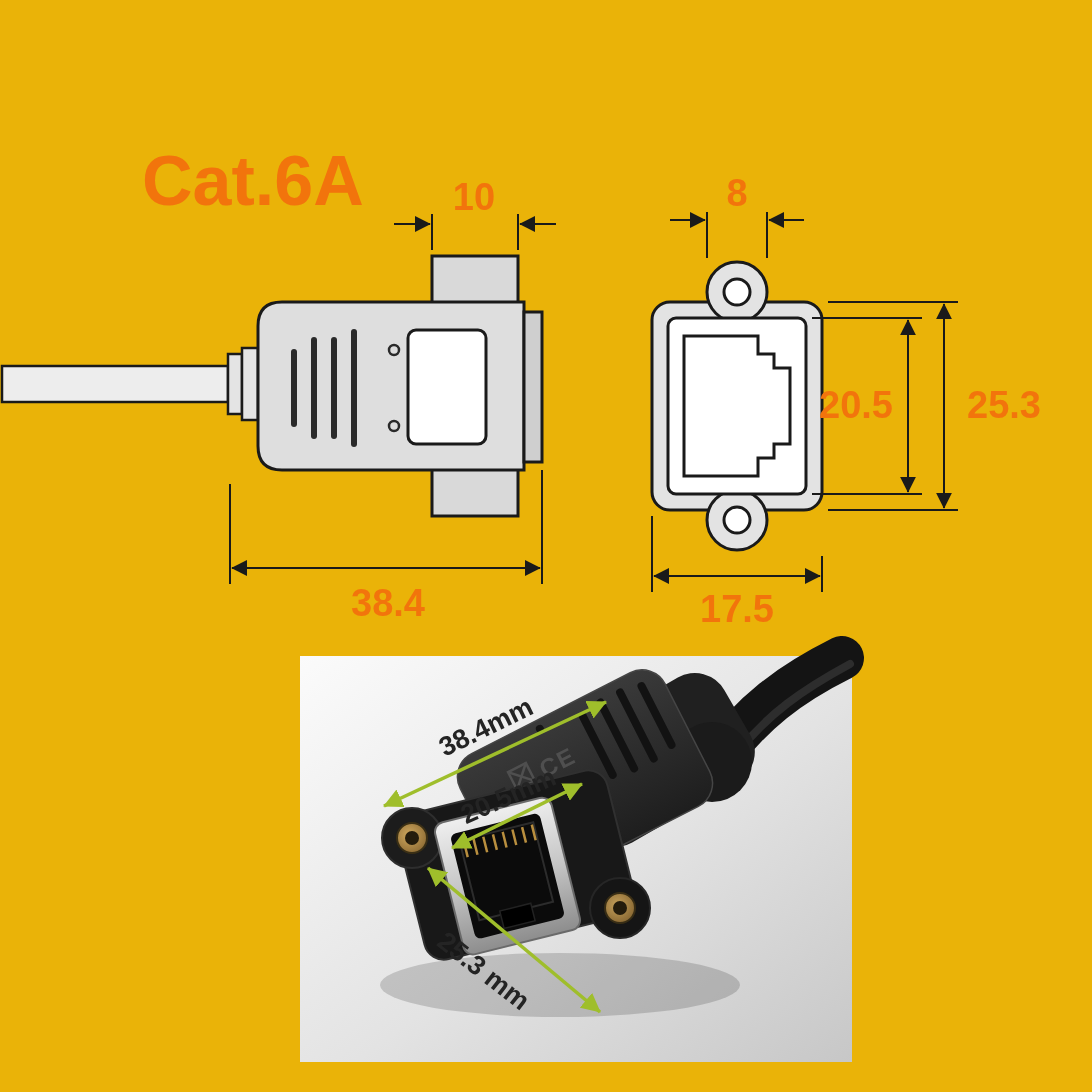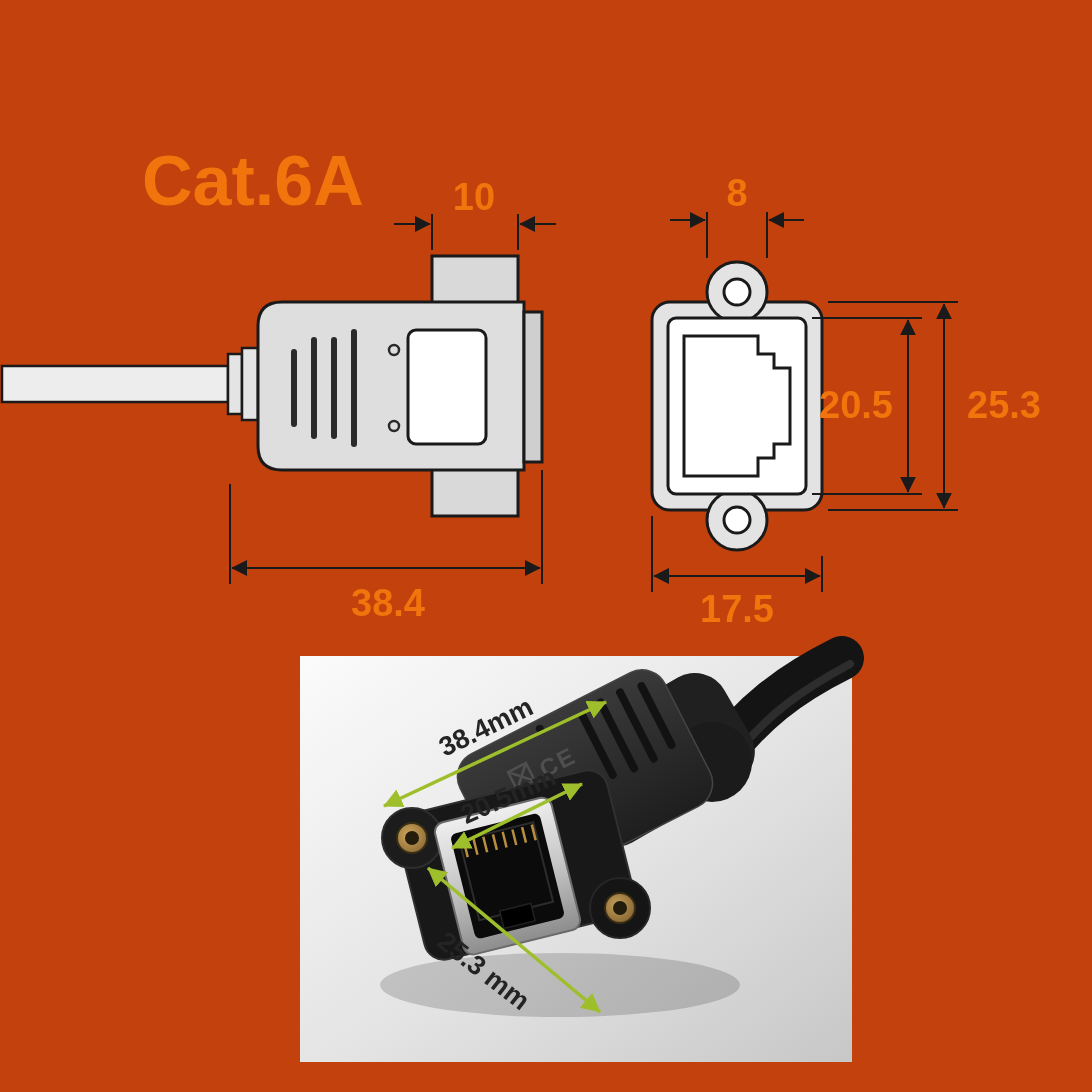--- a/index.html
+++ b/index.html
@@ -1,16 +1,16 @@
 <!DOCTYPE html>
 <html style="--accent: #F2740C; --line: #1A1A1A; --photo-green: #9FBE2B; --photo-text: #242424;"><head>
 <meta charset="utf-8">
 <style>
   html,body{margin:0;padding:0;background:#ffffff;}
-  .canvas{position:relative;width:1092px;height:1092px;background:#c2410c;overflow:hidden;
+  .canvas{position:relative;width:1092px;height:1092px;background:#eab308;overflow:hidden;
           font-family:"Liberation Sans",sans-serif;}
   svg{display:block;}
   .title-text{font-family:"Liberation Sans",sans-serif;font-weight:bold;font-size:70px;fill:var(--accent,#F2740C);}
   .dim-text{font-family:"Liberation Sans",sans-serif;font-weight:bold;font-size:38px;fill:var(--accent,#F2740C);text-anchor:middle;}
   .photo-dim{font-family:"Liberation Sans",sans-serif;font-weight:bold;font-size:27px;fill:var(--photo-text,#242424);text-anchor:middle;}
   .ce-text{font-family:"Liberation Sans",sans-serif;font-weight:bold;font-size:24px;fill:#4f4f4f;letter-spacing:2px;}
   .ext{stroke:var(--line,#1a1a1a);stroke-width:2;}
   .dimline{stroke:var(--line,#1a1a1a);stroke-width:2;}
   .gdim{stroke:var(--photo-green,#9FBE2B);stroke-width:3.5;}
   .outline{stroke:var(--line,#1a1a1a);stroke-width:3;}

